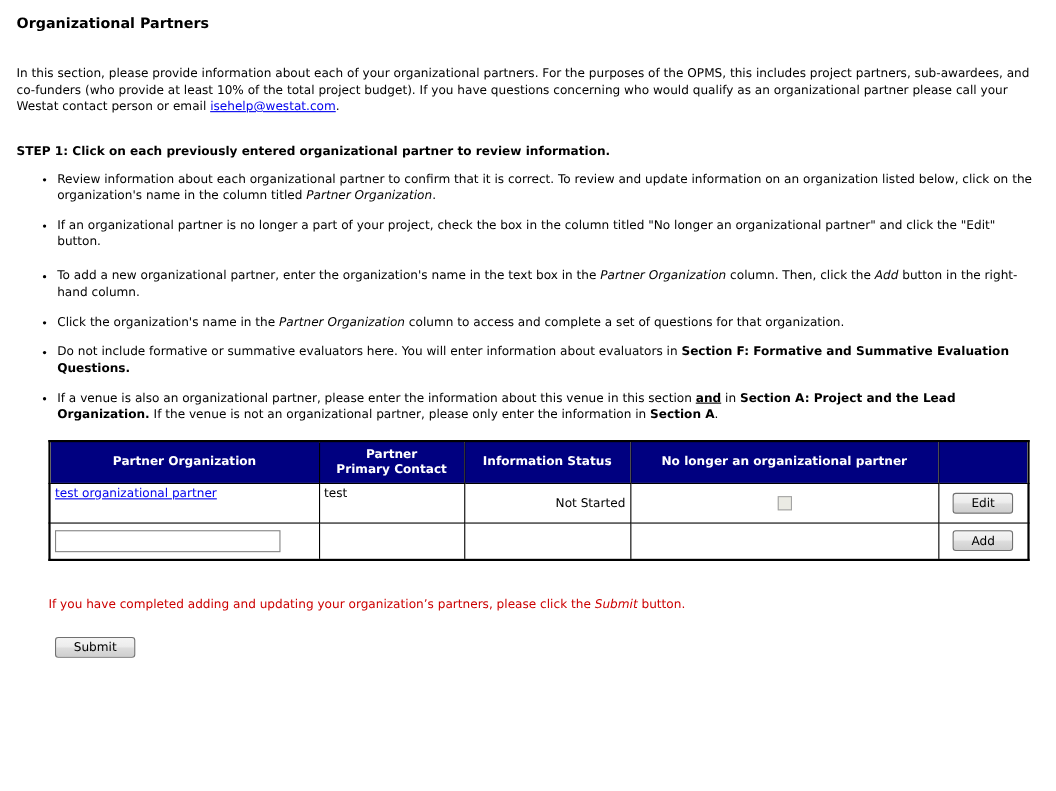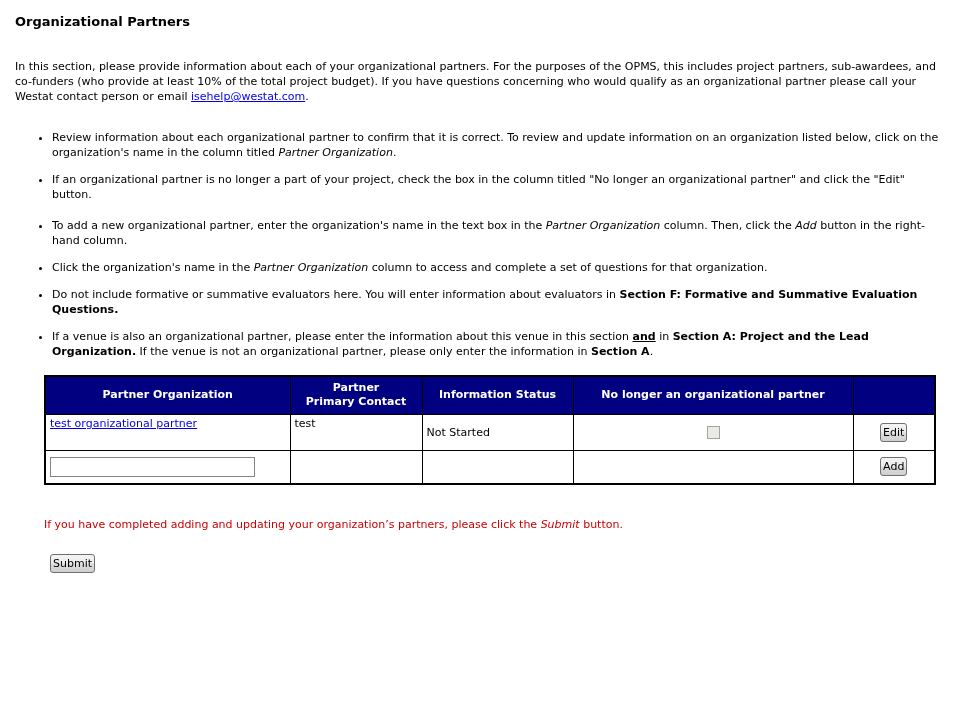--- a/index.html
+++ b/index.html
@@ -67,30 +67,30 @@
     font-size: 11px;
     font-weight: bold;
     text-align: center;
     height: 38px;
     line-height: 14px;
   }
   tr.data-row { height: 36px; }
   tr.add-row { height: 34px; }
   td.cell-org { text-align: left; vertical-align: top; padding: 5px 6px 2px 6px; }
   td.cell-contact { text-align: left; vertical-align: top; padding-top: 5px; }
-  td.cell-status { text-align: left; vertical-align: middle; }
+  td.cell-status { text-align: right; vertical-align: middle; }
   td.cell-check { text-align: center; vertical-align: middle; }
   td.cell-action { text-align: center; vertical-align: middle; }
   td.cell-input { text-align: left; vertical-align: middle; padding-left: 6px; }
 
   .btn {
     font-family: "DejaVu Sans", sans-serif;
     font-size: 11px;
     color: #000000;
-    padding: 2px 2px;
+    padding: 2px 16px;
     border: 1px solid #707070;
     border-radius: 3px;
     background: linear-gradient(#f4f4f4, #ececec 48%, #dddddd 52%, #cfcfcf);
     cursor: pointer;
   }
   .gray-check {
     -webkit-appearance: none;
     appearance: none;
     width: 13px;
     height: 13px;
@@ -118,20 +118,21 @@
 </head>
 <body>
 
 <main class="page">
 
   <h1 class="title">Organizational Partners</h1>
 
   <p class="para"><span>In this section, please provide information about each of your organizational partners. For the purposes of the OPMS, this includes project partners, sub-awardees, and co-funders (who provide at least 10% of the total project budget). If you have questions concerning who would qualify as an organizational partner please call your Westat contact person or email </span><a href="#" class="link">isehelp@westat.com</a><span>.</span></p>
 
 
+  <p class="step-heading">STEP 1: Click on each previously entered organizational partner to review information.</p>
 
   <ul class="bullets">
     <li><span>Review information about each organizational partner to confirm that it is correct. To review and update information on an organization listed below, click on the organization's name in the column titled </span><i>Partner Organization</i><span>.</span></li>
     <li><span>If an organizational partner is no longer a part of your project, check the box in the column titled "No longer an organizational partner" and click the "Edit" button.</span></li>
   </ul>
 
 
   <ul class="bullets">
     <li><span>To add a new organizational partner, enter the organization's name in the text box in the </span><i>Partner Organization</i><span> column. Then, click the </span><i>Add</i><span> button in the right-hand column.</span></li>
     <li><span>Click the organization's name in the </span><i>Partner Organization</i><span> column to access and complete a set of questions for that organization.</span></li>

